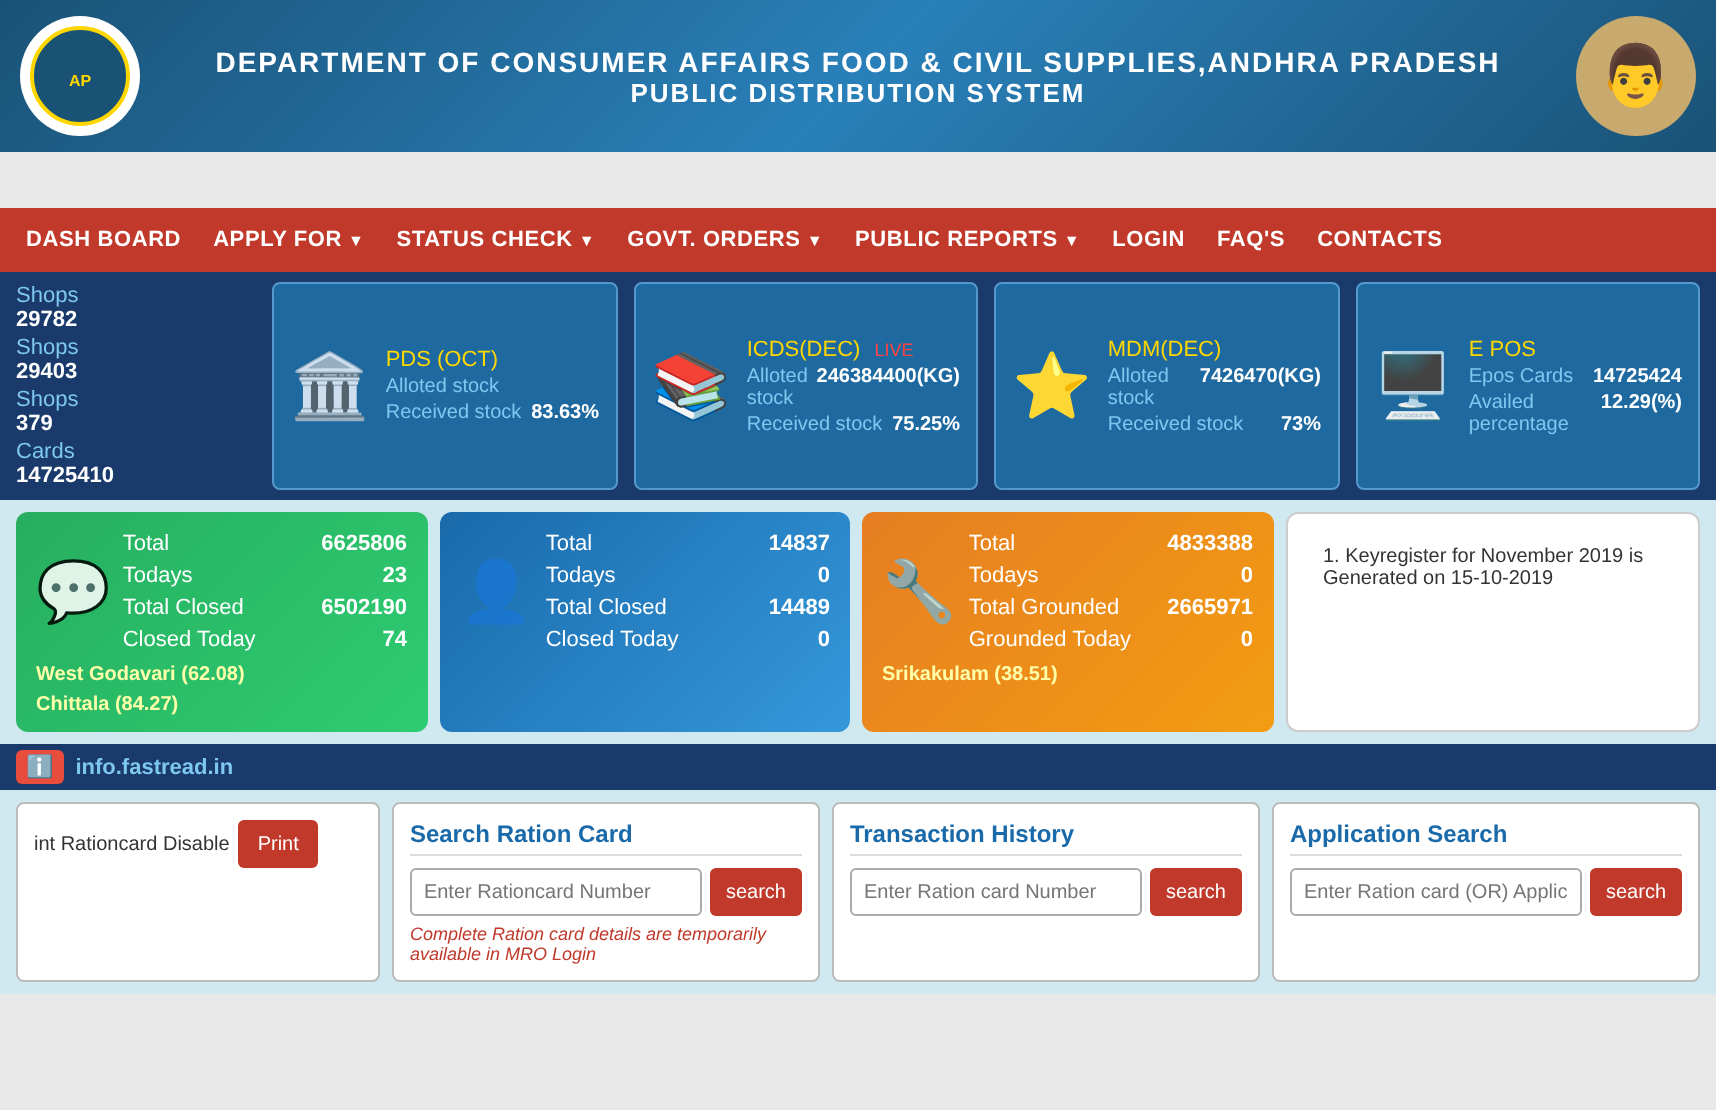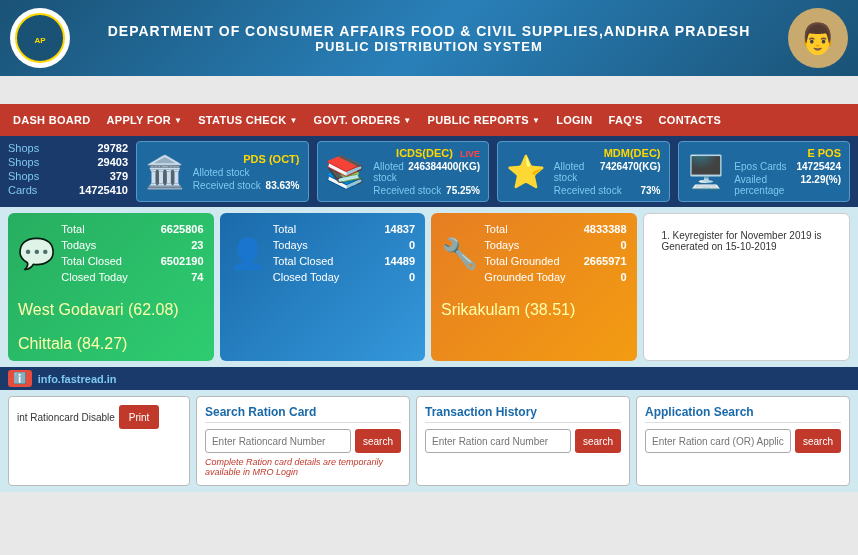--- a/index.html
+++ b/index.html
@@ -70,36 +70,36 @@
       display: flex;
       padding: 5px 8px;
       gap: 8px;
     }
     .info-left {
       background: #1a3a6b;
       min-width: 120px;
       color: #fff;
       font-size: 11px;
     }
-    .info-row { display: flex; justify-content: space-between; padding: 1px 0; }
+    .info-row { display: flex; justify-content: space-between; padding: 1px 0; flex-direction: column; }
     .info-row .label { color: #7ec8f0; }
     .info-row .value { color: #fff; font-weight: bold; }
 
     .info-card {
       background: #1e6aa0;
       border: 1px solid #5599cc;
       border-radius: 4px;
       padding: 5px 8px;
       display: flex;
       align-items: center;
       gap: 8px;
       flex: 1;
     }
     .info-card-content { flex: 1; }
-    .info-card-title { color: #ffd700; font-weight: bold; font-size: 11px; text-align: right; }
+    .info-card-title { color: #ffd700; font-weight: normal; font-size: 11px; text-align: left; }
     .info-card-row { display: flex; justify-content: space-between; font-size: 10px; color: #fff; margin-top: 2px; }
     .info-card-row .lbl { color: #7ec8f0; }
     .info-card-row .val { color: #fff; font-weight: bold; }
 
     
     .stats-section {
       display: flex;
       gap: 6px;
       padding: 6px 8px;
       background: #d0e8f0;
@@ -111,21 +111,21 @@
       flex: 1;
     }
     .stat-box-green { background: linear-gradient(135deg, #27ae60, #2ecc71); }
     .stat-box-blue { background: linear-gradient(135deg, #1a6aaa, #3498db); }
     .stat-box-orange { background: linear-gradient(135deg, #e67e22, #f39c12); }
     .stat-box-news { background: #fff; flex: 1; border: 1px solid #ccc; }
 
     .stat-box-row { display: flex; justify-content: space-between; color: #fff; font-size: 11px; padding: 2px 0; }
     .stat-box-row .lbl { font-weight: normal; }
     .stat-box-row .val { font-weight: bold; }
-    .stat-box-footer { color: #ffffaa; font-size: 16px; margin-top: 16px; }
+    .stat-box-footer { color: #ffffaa; font-size: 10px; margin-top: 4px; font-weight: bold; }
 
     .stat-box-inner { display: flex; gap: 6px; }
     .stat-icon-area { display: flex; align-items: center; justify-content: center; }
 
     .news-box { padding: 8px; }
     .news-title { color: #1a6aaa; font-weight: bold; font-size: 12px; text-align: right; margin-bottom: 6px; }
     .news-item { font-size: 10px; color: #333; }
 
     
     .watermark-bar {

